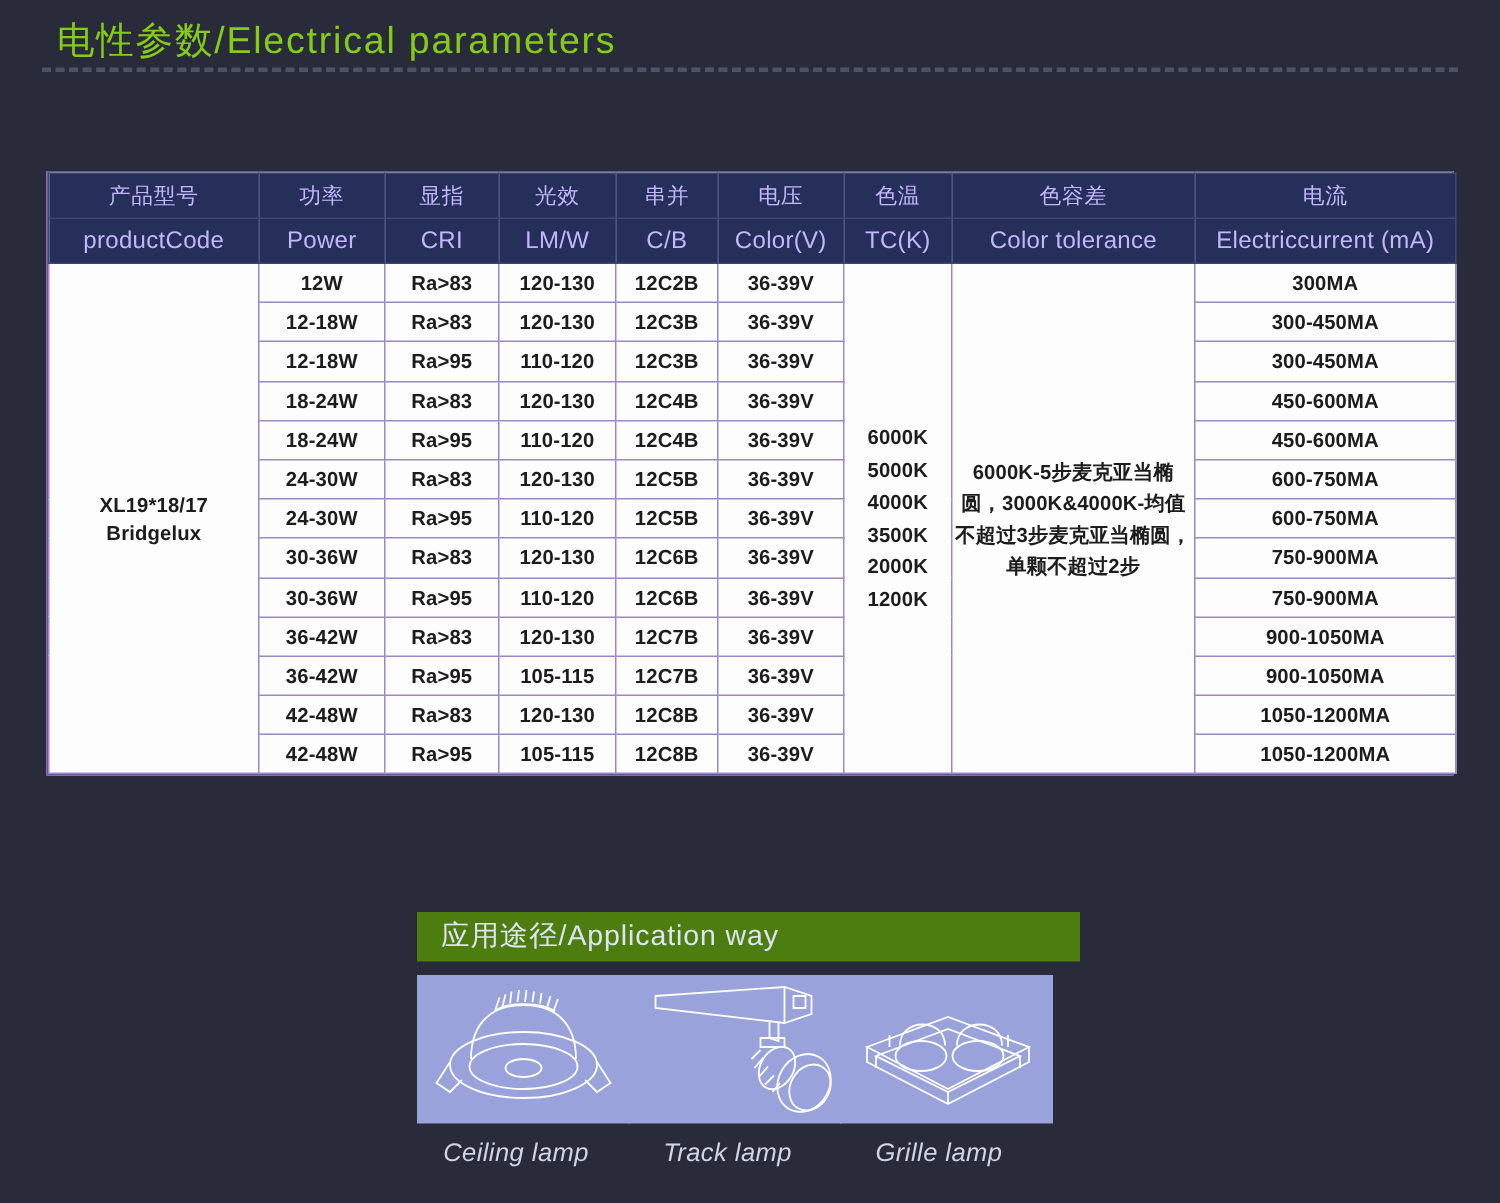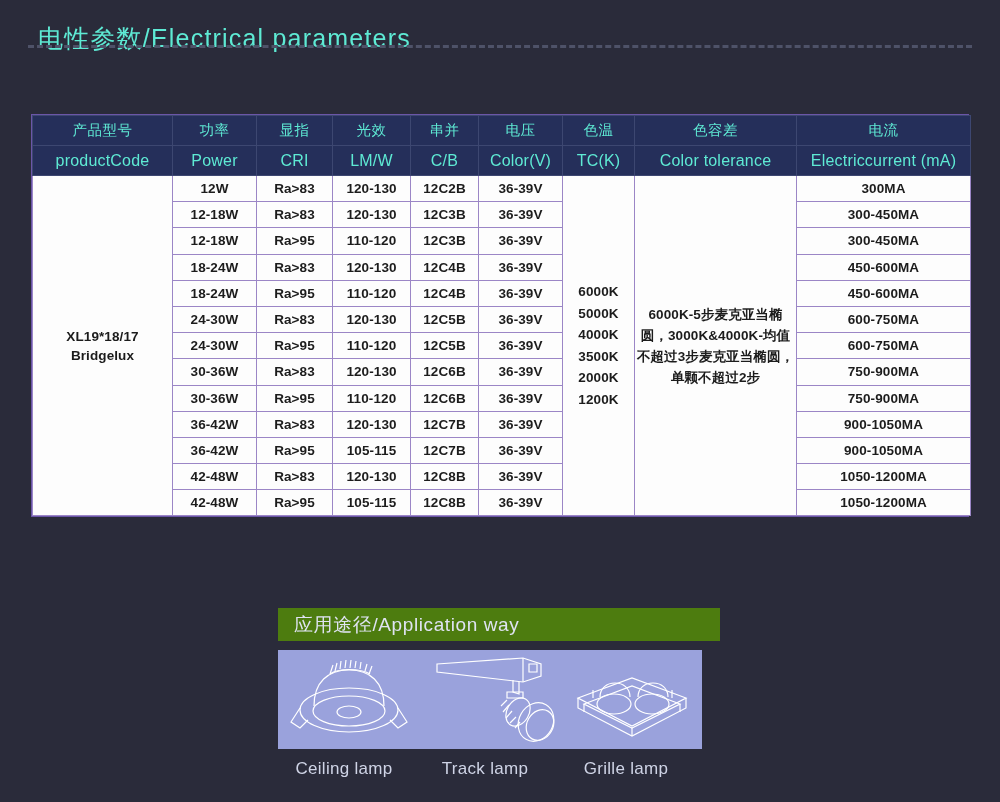--- a/index.html
+++ b/index.html
@@ -13,24 +13,24 @@
     position: relative;
     overflow: hidden;
     font-family: "Liberation Sans", "DejaVu Sans", sans-serif;
     background: #2a2b3a;
   }
 
   
   .section-title {
     position: absolute;
     left: 38px;
-    top: 22px;
+    top: 10px;
     font-size: 25px;
     letter-spacing: 1.2px;
-    color: #5eead4;
+    color: #84cc16;
     font-weight: 400;
     white-space: nowrap;
   }
   .title-rule {
     position: absolute;
     left: 28px;
     top: 45px;
     width: 944px;
     height: 0;
     border-top: 3px dashed #4e5268;
@@ -52,21 +52,21 @@
     table-layout: fixed;
   }
   table.spec th, table.spec td {
     padding: 0;
     margin: 0;
     text-align: center;
     vertical-align: middle;
   }
   .hdr-cn th, .hdr-en th {
     background: #252f5a;
-    color: #5eead4;
+    color: #c4b5fd;
     border: 1px solid #3d4771;
     font-weight: 400;
   }
   .hdr-cn th {
     height: 29px;
     font-size: 14.5px;
     letter-spacing: 0.5px;
   }
   .hdr-en th {
     height: 29px;
@@ -124,20 +124,21 @@
     letter-spacing: 0.6px;
     box-sizing: border-box;
   }
   .app-row {
     display: flex;
     gap: 9px;
     margin-top: 9px;
   }
   .app-item {
     width: 132px;
+    font-style: italic;
   }
   .app-thumb {
     width: 142px;
     height: 99px;
     background: #9aa2dc;
     display: block;
   }
   .app-caption {
     text-align: center;
     color: #cfd4e6;

